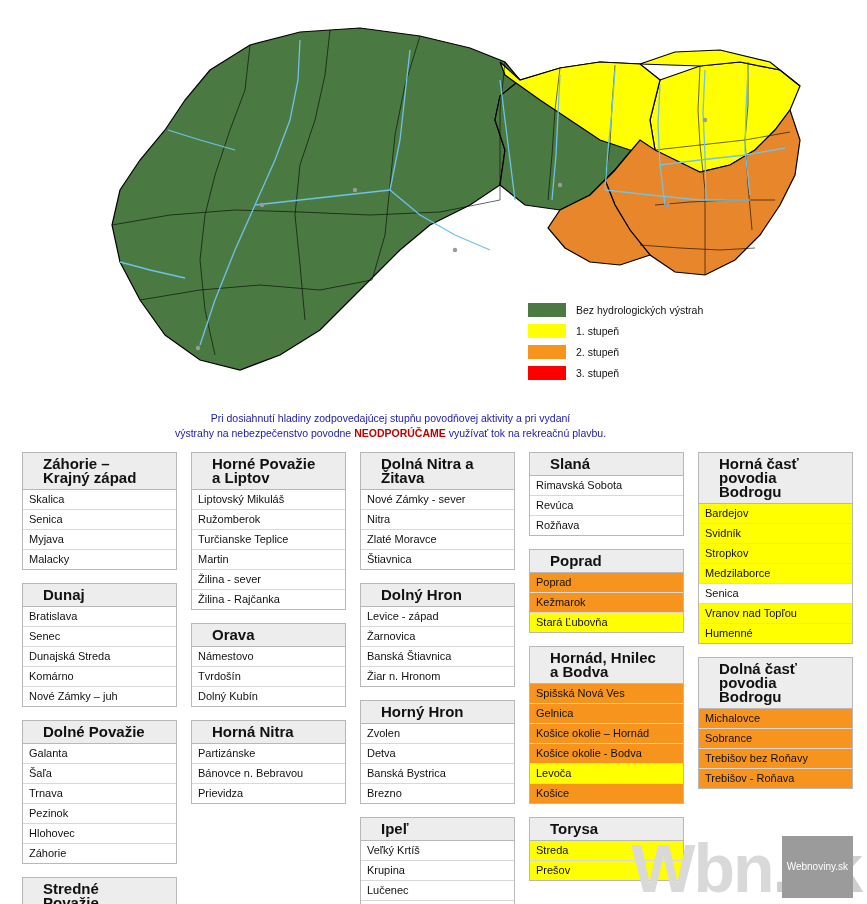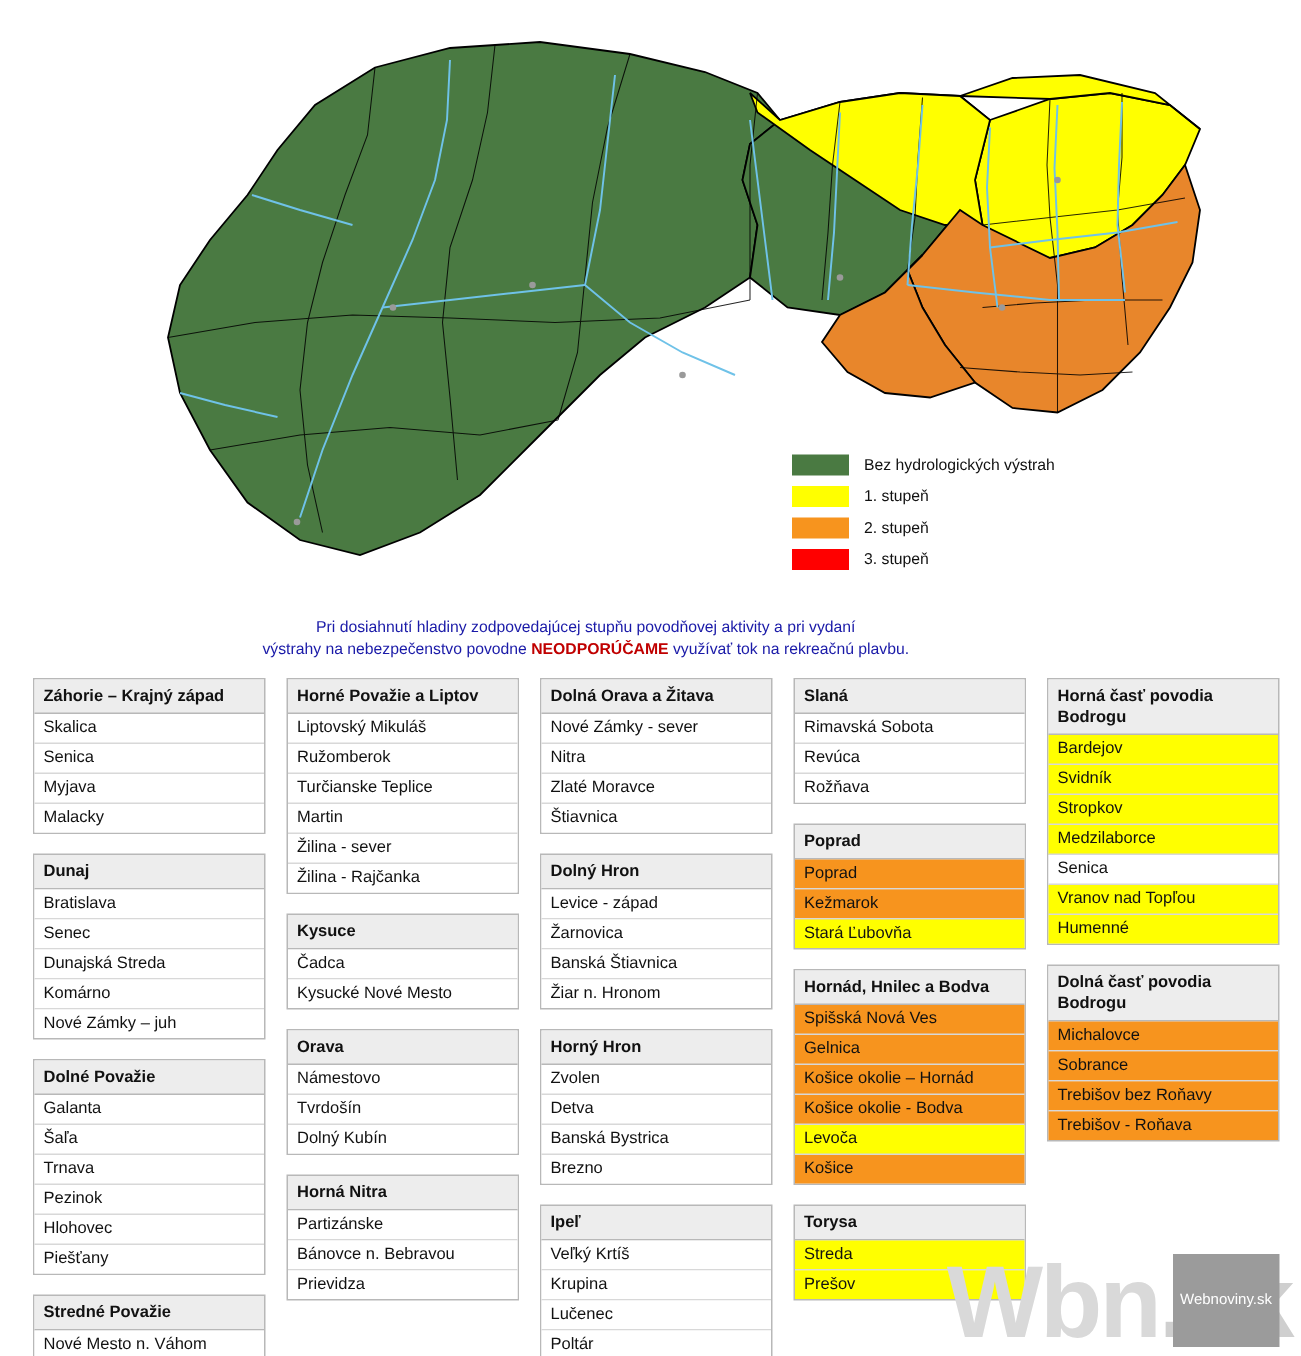--- a/index.html
+++ b/index.html
@@ -57,22 +57,22 @@
     gap:14px;
   }
   .col{width:155px;}
   .block{
     border:1px solid #b8b8b8;
     margin-bottom:13px;
     background:#fff;
   }
   .block-title{
     font-weight:bold;
-    font-size:11px;
-    padding:4px 6px;
+    font-size:15px;
+    padding:4px 20px;
     background:#ededed;
     border-bottom:1px solid #b8b8b8;
     line-height:14px;
   }
   .row{
     padding:3px 6px;
     border-bottom:1px solid #d8d8d8;
     font-size:11px;
     line-height:13px;
     background:#fff;
@@ -215,58 +215,53 @@
         <div class="row green">Komárno</div>
         <div class="row green">Nové Zámky – juh</div>
       </div>
       <div class="block">
         <div class="block-title">Dolné Považie</div>
         <div class="row green">Galanta</div>
         <div class="row green">Šaľa</div>
         <div class="row green">Trnava</div>
         <div class="row green">Pezinok</div>
         <div class="row green">Hlohovec</div>
-        <div class="row green">Piešťany</div>
+        <div class="row green">Záhorie</div>
       </div>
       <div class="block">
         <div class="block-title">Stredné Považie</div>
         <div class="row green">Nové Mesto n. Váhom</div>
       </div>
     </div>
     <div class="col">
       <div class="block">
         <div class="block-title">Horné Považie a Liptov</div>
         <div class="row green">Liptovský Mikuláš</div>
         <div class="row green">Ružomberok</div>
         <div class="row green">Turčianske Teplice</div>
         <div class="row green">Martin</div>
         <div class="row green">Žilina - sever</div>
         <div class="row green">Žilina - Rajčanka</div>
       </div>
       <div class="block">
-        <div class="block-title">Kysuce</div>
-        <div class="row green">Čadca</div>
-        <div class="row green">Kysucké Nové Mesto</div>
-      </div>
-      <div class="block">
         <div class="block-title">Orava</div>
         <div class="row green">Námestovo</div>
         <div class="row green">Tvrdošín</div>
         <div class="row green">Dolný Kubín</div>
       </div>
       <div class="block">
         <div class="block-title">Horná Nitra</div>
         <div class="row green">Partizánske</div>
         <div class="row green">Bánovce n. Bebravou</div>
         <div class="row green">Prievidza</div>
       </div>
     </div>
     <div class="col">
       <div class="block">
-        <div class="block-title">Dolná Orava a Žitava</div>
+        <div class="block-title">Dolná Nitra a Žitava</div>
         <div class="row green">Nové Zámky - sever</div>
         <div class="row green">Nitra</div>
         <div class="row green">Zlaté Moravce</div>
         <div class="row green">Štiavnica</div>
       </div>
       <div class="block">
         <div class="block-title">Dolný Hron</div>
         <div class="row green">Levice - západ</div>
         <div class="row green">Žarnovica</div>
         <div class="row green">Banská Štiavnica</div>

